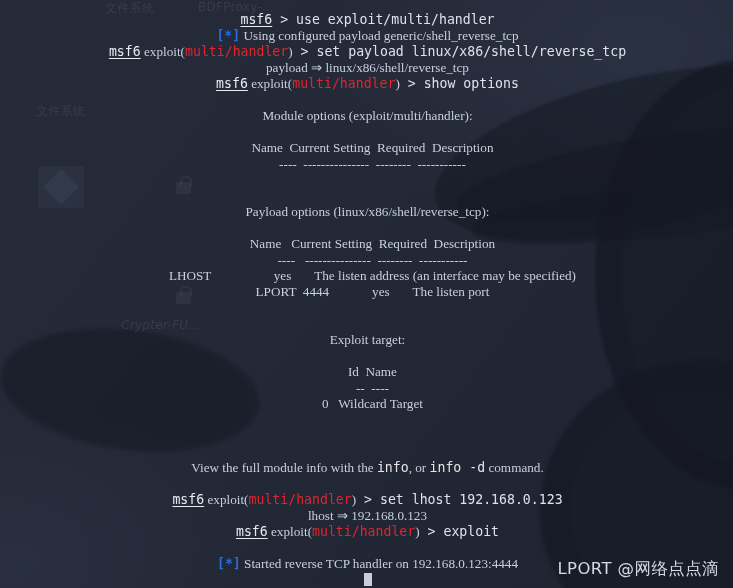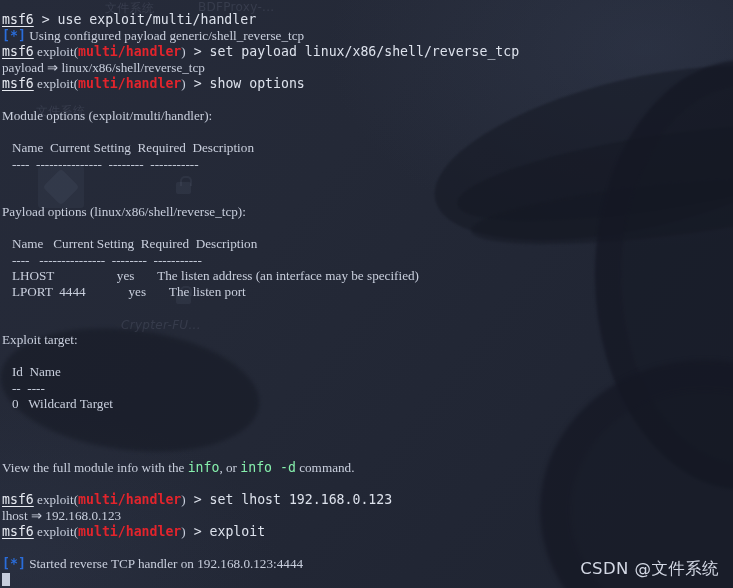--- a/index.html
+++ b/index.html
@@ -86,27 +86,27 @@
   #terminal {
     position:absolute; inset:0;
     font-family:"DejaVu Sans Mono","Liberation Mono",monospace;
     font-size:13.2px;
     line-height:16px;
     color:#c9cfdd;
     padding:12px 0 0 2px;
     white-space:pre;
     -webkit-font-smoothing:antialiased;
   }
-  .line { height:16px; }
+  .line { height:16px;text-align:center; }
   .blank { height:16px; }
 
   .msf       { color:#e8ebf2; text-decoration:underline; text-underline-offset:2px; }
-  .mod       { color:#e2242c; font-weight:bold; }
+  .mod       { color:#e2242c; font-weight:normal; }
   .star      { color:#2a6ddb; font-weight:bold; }
-  .info-cmd  { color:#86efac; }
+  .info-cmd  { color:#e5e5e5; }
   .plain     { color:#c9cfdd;font-family:Liberation Serif, serif; }
   .white     { color:#dde2ec; }
 
   #cursor {
     display:inline-block;
     width:8px; height:13px;
     background:#c7cddb;
     vertical-align:-2px;
   }
 
@@ -140,13 +140,13 @@
     <div class="ghost-label" style="left: 121px; top: 318px; font-style: italic;">Crypter-FU...</div>
     <div class="ghost-icon" style="left: 38px; top: 166px; width: 46px; height: 42px;">
       <div class="ghost-diamond" style="left: 10px; top: 8px;"></div>
     </div>
     <div class="ghost-lock" style="left: 176px; top: 182px;"></div>
     <div class="ghost-lock" style="left: 176px; top: 292px;"></div>
   </div>
 
 <div id="terminal"><div class="line"><span class="msf">msf6</span><span class="white"> &gt; use exploit/multi/handler</span></div><div class="line"><span class="star">[*]</span><span class="plain"> Using configured payload generic/shell_reverse_tcp</span></div><div class="line"><span class="msf">msf6</span><span class="plain"> exploit(</span><span class="mod">multi/handler</span><span class="plain">)</span><span class="white"> &gt; set payload linux/x86/shell/reverse_tcp</span></div><div class="line"><span class="plain">payload ⇒ linux/x86/shell/reverse_tcp</span></div><div class="line"><span class="msf">msf6</span><span class="plain"> exploit(</span><span class="mod">multi/handler</span><span class="plain">)</span><span class="white"> &gt; show options</span></div><div class="blank">&nbsp;</div><div class="line"><span class="plain">Module options (exploit/multi/handler):</span></div><div class="blank">&nbsp;</div><div class="line"><span class="plain">   Name  Current Setting  Required  Description</span></div><div class="line"><span class="plain">   ----  ---------------  --------  -----------</span></div><div class="blank">&nbsp;</div><div class="blank">&nbsp;</div><div class="line"><span class="plain">Payload options (linux/x86/shell/reverse_tcp):</span></div><div class="blank">&nbsp;</div><div class="line"><span class="plain">   Name   Current Setting  Required  Description</span></div><div class="line"><span class="plain">   ----   ---------------  --------  -----------</span></div><div class="line"><span class="plain">   LHOST                   yes       The listen address (an interface may be specified)</span></div><div class="line"><span class="plain">   LPORT  4444             yes       The listen port</span></div><div class="blank">&nbsp;</div><div class="blank">&nbsp;</div><div class="line"><span class="plain">Exploit target:</span></div><div class="blank">&nbsp;</div><div class="line"><span class="plain">   Id  Name</span></div><div class="line"><span class="plain">   --  ----</span></div><div class="line"><span class="plain">   0   Wildcard Target</span></div><div class="blank">&nbsp;</div><div class="blank">&nbsp;</div><div class="blank">&nbsp;</div><div class="line"><span class="plain">View the full module info with the </span><span class="info-cmd">info</span><span class="plain">, or </span><span class="info-cmd">info -d</span><span class="plain"> command.</span></div><div class="blank">&nbsp;</div><div class="line"><span class="msf">msf6</span><span class="plain"> exploit(</span><span class="mod">multi/handler</span><span class="plain">)</span><span class="white"> &gt; set lhost 192.168.0.123</span></div><div class="line"><span class="plain">lhost ⇒ 192.168.0.123</span></div><div class="line"><span class="msf">msf6</span><span class="plain"> exploit(</span><span class="mod">multi/handler</span><span class="plain">)</span><span class="white"> &gt; exploit</span></div><div class="blank">&nbsp;</div><div class="line"><span class="star">[*]</span><span class="plain"> Started reverse TCP handler on 192.168.0.123:4444</span></div><div class="line"><span id="cursor"></span></div></div>
 
-<div id="watermark">CSDN @文件系统</div>
+<div id="watermark">LPORT @网络点点滴</div>
 
 </body></html>

